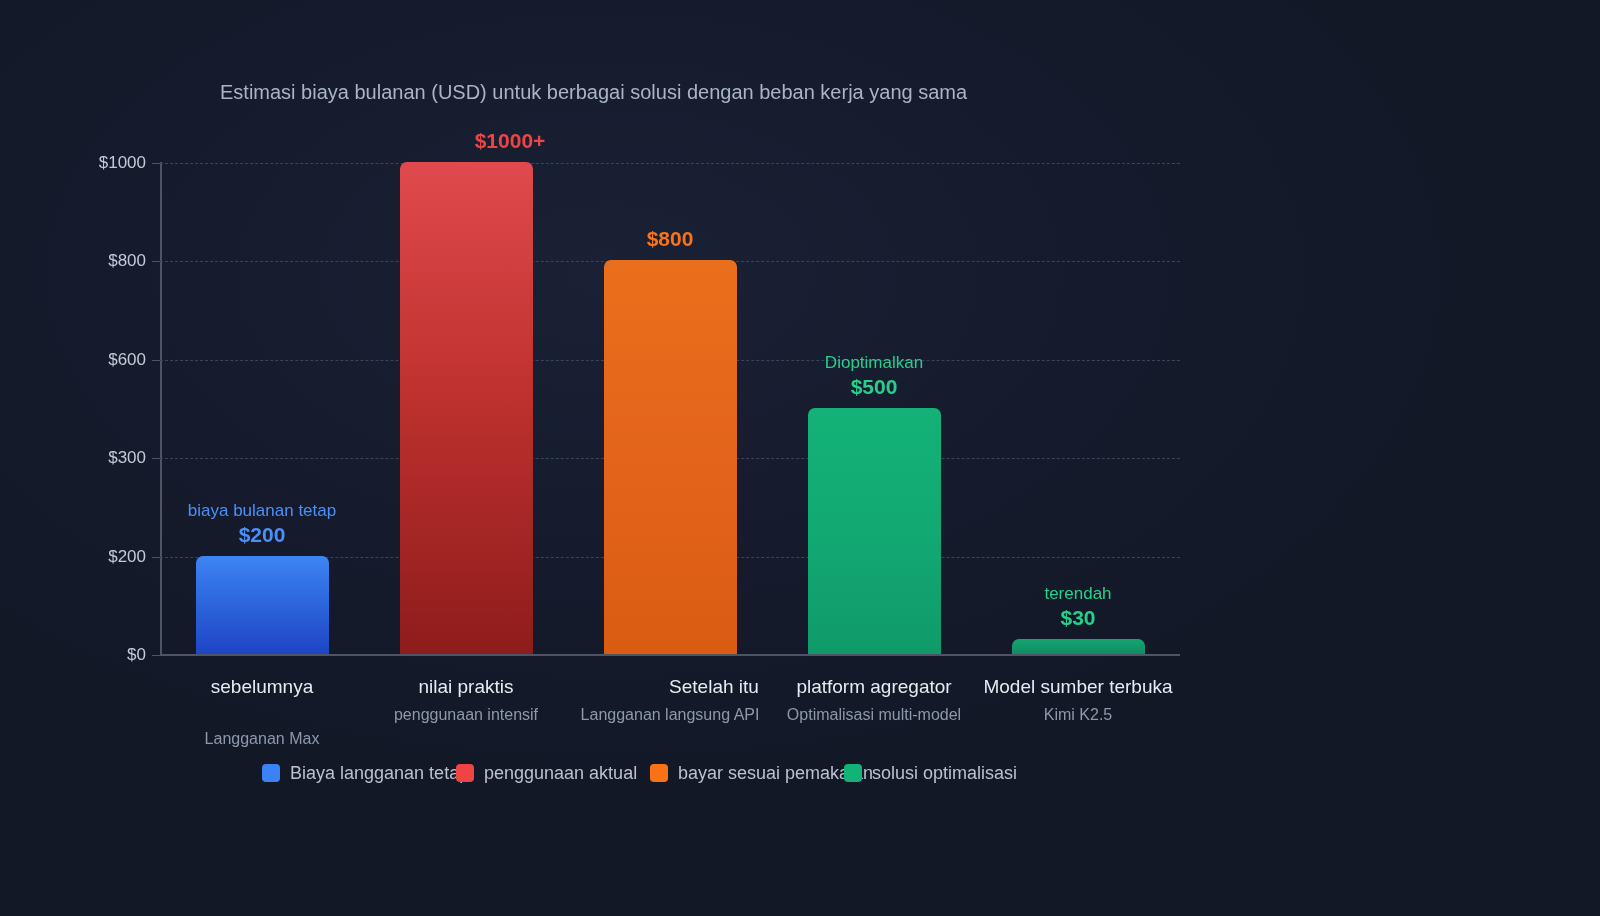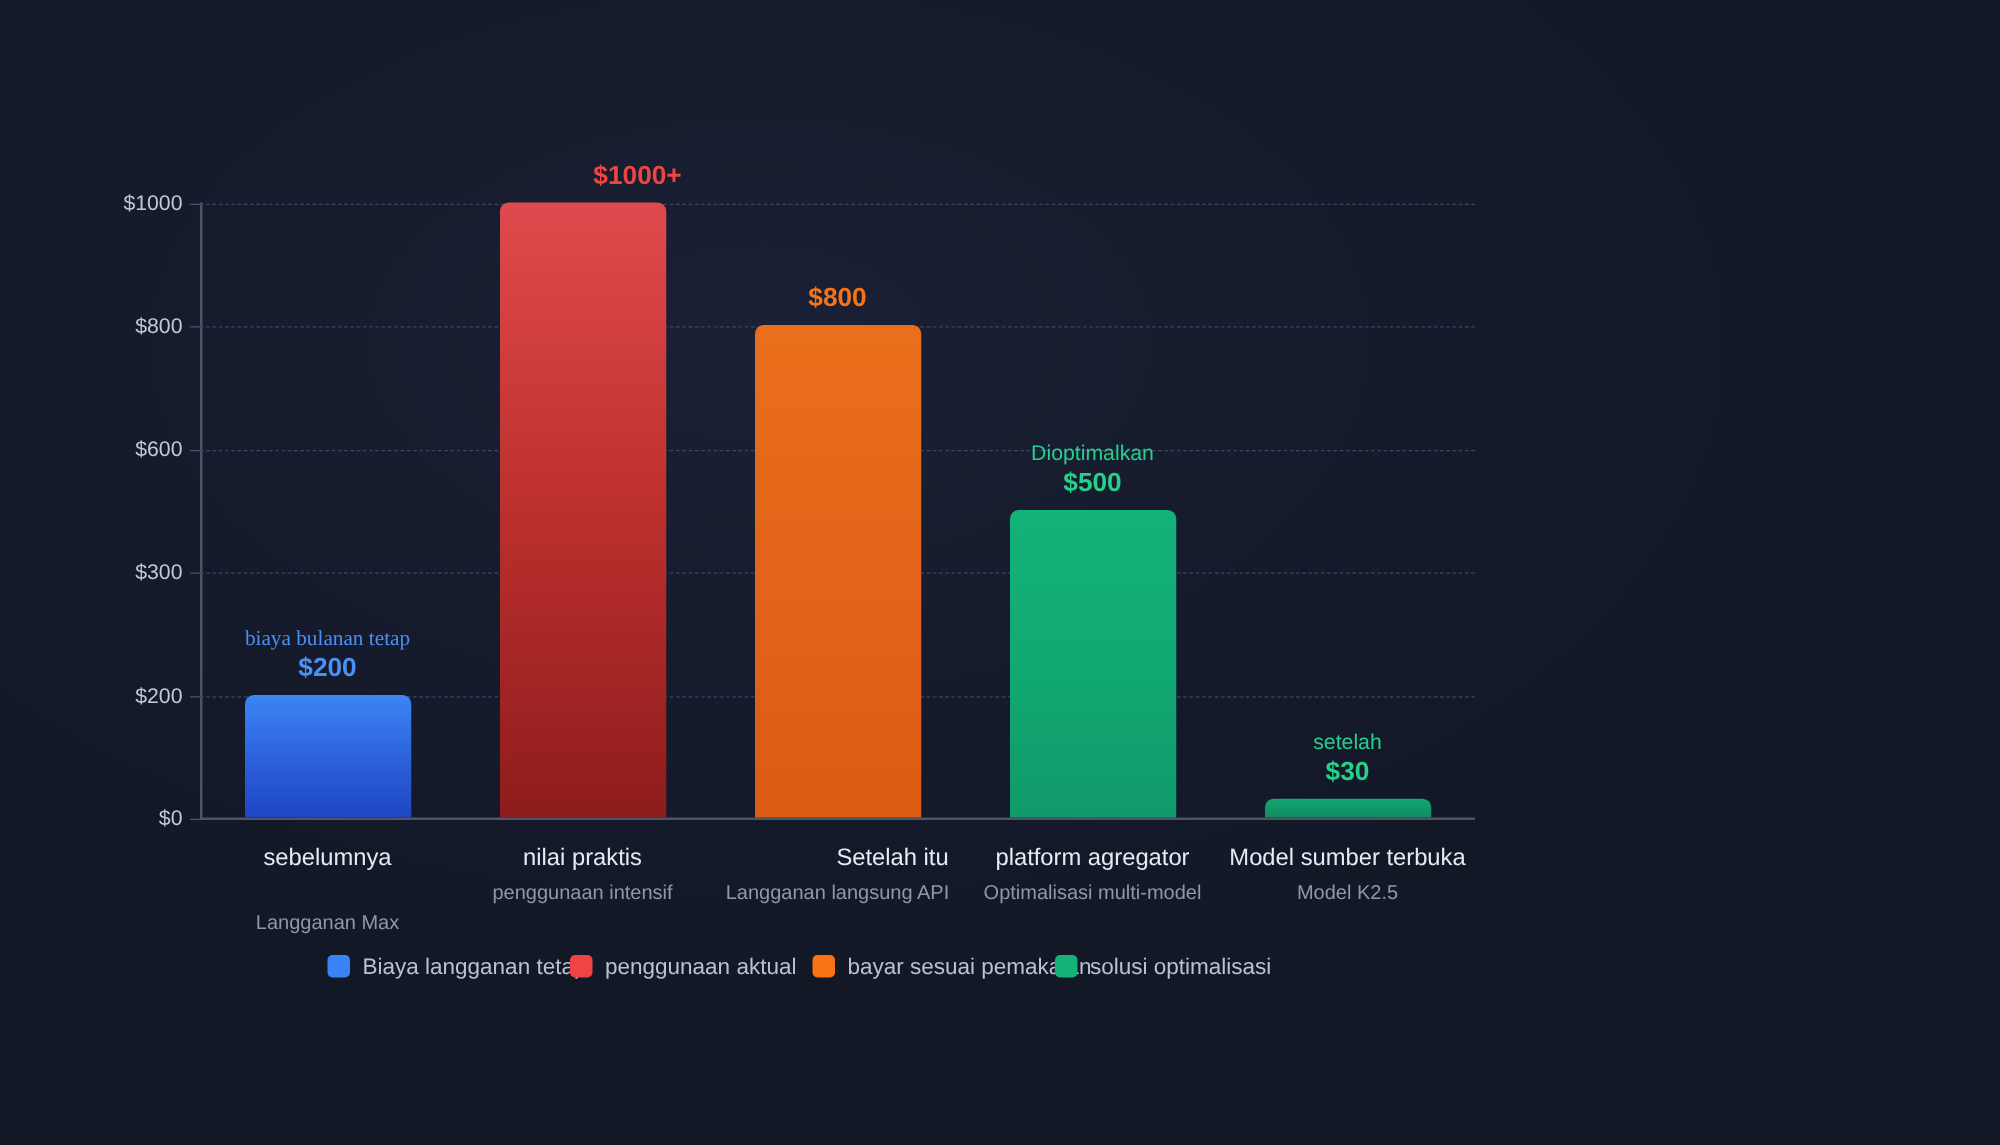--- a/index.html
+++ b/index.html
@@ -108,20 +108,21 @@
   }
   .legend-text{
     margin-left:10px;font-size:18px;color:#b9c2d1;
   }
 </style>
 </head>
 <body>
 
 <div id="root">
 
+  <div class="subtitle">Estimasi biaya bulanan (USD) untuk berbagai solusi dengan beban kerja yang sama</div>
 
   <div class="plot" id="plot">
     <div class="axis-y"></div>
     <div class="axis-x"></div>
   <div class="tick-mark" style="top: 493px;"></div>
       <div class="grid-line" style="top: 394.6px;"></div>
       <div class="tick-mark" style="top: 394.6px;"></div>
       <div class="grid-line" style="top: 296.2px;"></div>
       <div class="tick-mark" style="top: 296.2px;"></div>
       <div class="grid-line" style="top: 197.8px;"></div>
@@ -136,53 +137,53 @@
       <div class="ytick-label" style="top: 655px; right: 1454px;">$0</div>
       <div class="ytick-label" style="top: 556.6px; right: 1454px;">$200</div>
       <div class="ytick-label" style="top: 458.2px; right: 1454px;">$300</div>
       <div class="ytick-label" style="top: 359.8px; right: 1454px;">$600</div>
       <div class="ytick-label" style="top: 261.4px; right: 1454px;">$800</div>
       <div class="ytick-label" style="top: 163px; right: 1454px;">$1000</div>
     </div>
   <div id="bars">
       <div class="bar c0" style="left: 195.5px; width: 133px; height: 98.4px; top: 555.6px; bottom: auto; position: absolute;"></div>
       <div class="bar-annot" style="left: 262px; top: 499.6px;">
-        <div class="annot-note" style="color: rgb(74, 144, 247); font-family: Liberation Serif, serif;">biaya bulanan tetap</div>
+        <div class="annot-note" style="color: rgb(74, 144, 247);">biaya bulanan tetap</div>
         <div class="annot-value" style="color: rgb(74, 144, 247);">$200</div>
       </div>
       <div class="bar c1" style="left: 399.5px; width: 133px; height: 492px; top: 162px; bottom: auto; position: absolute;"></div>
       <div class="bar-annot" style="left: 466px; top: 128px; margin-left: 44px;">
         <div class="annot-value" style="color: rgb(239, 68, 68);">$1000+</div>
       </div>
       <div class="bar c2" style="left: 603.5px; width: 133px; height: 393.6px; top: 260.4px; bottom: auto; position: absolute;"></div>
       <div class="bar-annot" style="left: 670px; top: 226.4px;">
         <div class="annot-value" style="color: rgb(249, 115, 22);">$800</div>
       </div>
       <div class="bar c3" style="left: 807.5px; width: 133px; height: 246px; top: 408px; bottom: auto; position: absolute;"></div>
       <div class="bar-annot" style="left: 874px; top: 352px; text-align: center;">
         <div class="annot-note" style="color: rgb(38, 208, 138);">Dioptimalkan</div>
         <div class="annot-value" style="color: rgb(38, 208, 138);">$500</div>
       </div>
       <div class="bar c4" style="left: 1011.5px; width: 133px; height: 14.76px; top: 639.24px; bottom: auto; position: absolute;"></div>
       <div class="bar-annot" style="left: 1078px; top: 583.24px;">
-        <div class="annot-note" style="color: rgb(38, 208, 138);">setelah</div>
+        <div class="annot-note" style="color: rgb(38, 208, 138);">terendah</div>
         <div class="annot-value" style="color: rgb(38, 208, 138);">$30</div>
       </div>
     </div>
   <div id="xlabels">
       <div class="xlabel" style="left: 262px; top: 676px;">sebelumnya</div>
       <div class="xsublabel" style="left: 262px; top: 730px;">Langganan Max</div>
       <div class="xlabel" style="left: 466px; top: 676px;">nilai praktis</div>
       <div class="xsublabel" style="left: 466px; top: 706px;">penggunaan intensif</div>
       <div class="xlabel" style="left: 670px; top: 676px; margin-left: 44px;">Setelah itu</div>
       <div class="xsublabel" style="left: 670px; top: 706px;">Langganan langsung API</div>
       <div class="xlabel" style="left: 874px; top: 676px;">platform agregator</div>
       <div class="xsublabel" style="left: 874px; top: 706px;">Optimalisasi multi-model</div>
       <div class="xlabel" style="left: 1078px; top: 676px;">Model sumber terbuka</div>
-      <div class="xsublabel" style="left: 1078px; top: 706px;">Model K2.5</div>
+      <div class="xsublabel" style="left: 1078px; top: 706px;">Kimi K2.5</div>
     </div>
 
   <div class="legend" id="legend">
       <div class="legend-item" style="left: 262px;">
         <span class="legend-swatch" style="background: rgb(59, 130, 246);"></span>
         <span class="legend-text">Biaya langganan tetap</span>
       </div>
       <div class="legend-item" style="left: 456px;">
         <span class="legend-swatch" style="background: rgb(239, 68, 68);"></span>
         <span class="legend-text">penggunaan aktual</span>

